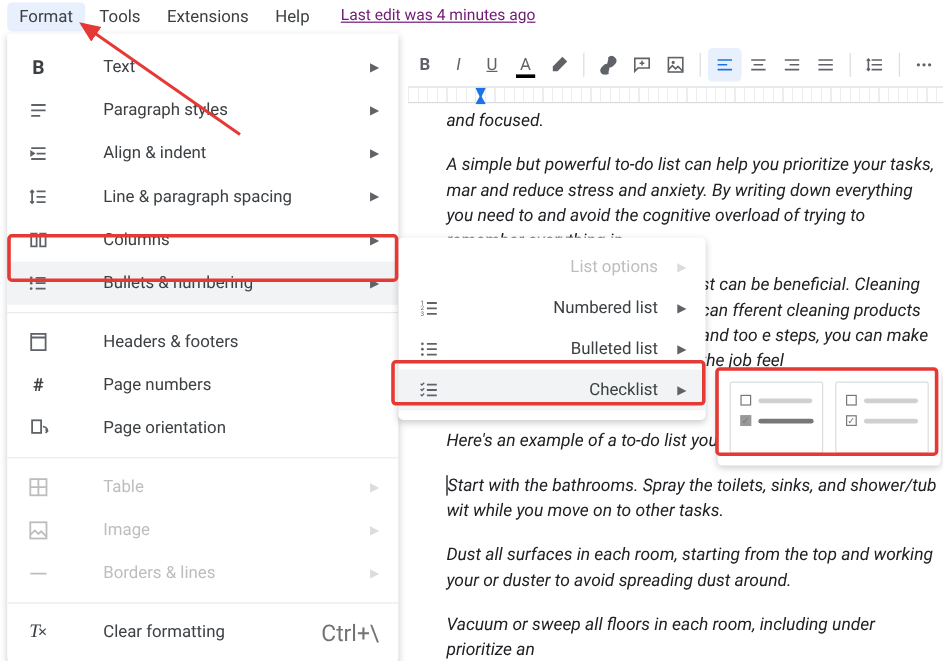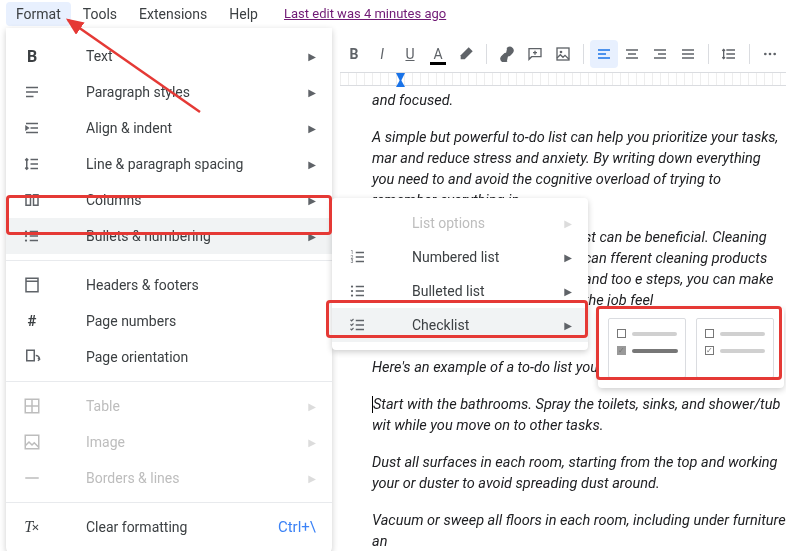--- a/index.html
+++ b/index.html
@@ -25,27 +25,27 @@
   .cursor { border-left: 1px solid #000; }
 
   
   .dropdown { position: absolute; left: 6px; top: 28px; width: 326px; background: #fff; border-radius: 0 0 8px 8px; box-shadow: 0 2px 6px rgba(0,0,0,.2); padding: 10px 0; z-index: 5; }
   .dd-item { display: flex; align-items: center; height: 36px; padding: 0 16px; gap: 16px; color: #3c4043; position: relative; }
   .dd-item.disabled { color: #bdbdbd; }
   .dd-item .ico { width: 20px; height: 20px; display: flex; align-items: center; justify-content: center; color: inherit; }
   .dd-item .lbl { flex: 1; margin-left: 28px; }
   .dd-item .arrow { color: #5f6368; font-size: 10px; }
   .dd-item.disabled .arrow { color: #dcdcdc; }
-  .dd-item .shortcut { color: #3b82f6; font-size: 15px; }
+  .dd-item .shortcut { color: #737373; font-size: 19px; }
   .dd-sep { height: 1px; background: #e8eaed; margin: 6px 0; }
   .dd-item.hover { background: #f1f3f4; }
 
   
   .submenu { position: absolute; left: 332px; top: 198px; width: 256px; background: #fff; border-radius: 4px; box-shadow: 0 2px 6px rgba(0,0,0,.2); padding: 8px 0; z-index: 6; }
-  .submenu .dd-item { height: 34px; }
+  .submenu .dd-item { height: 34px; text-align: right; }
 
   
   .checkstyles { position: absolute; left: 598px; top: 308px; background: #fff; border-radius: 4px; box-shadow: 0 2px 6px rgba(0,0,0,.2); padding: 10px; display: flex; gap: 10px; z-index: 7; }
   .checkstyle-opt { width: 78px; height: 60px; border: 1px solid #dadce0; border-radius: 2px; padding: 10px 8px; display: flex; flex-direction: column; gap: 8px; }
   .cs-row { display: flex; align-items: center; gap: 6px; }
   .cs-box { width: 9px; height: 9px; border: 1.5px solid #777; flex: none; }
   .cs-box.checked::after { content: "✓"; font-size: 8px; line-height: 7px; display: block; color: #777; }
   .cs-box.strike { background: #999; border-color: #999; }
   .cs-line { flex: 1; height: 4px; background: #d0d0d0; border-radius: 2px; }
   .cs-line.long { width: 46px; flex: none; }
@@ -144,21 +144,21 @@
   <div class="indent2"></div>
 </div>
 
 <div class="doc">
   <p>and focused.</p>
   <p>A simple but powerful to-do list can help you prioritize your tasks, mar and reduce stress and anxiety. By writing down everything you need to and avoid the cognitive overload of trying to remember everything in</p>
   <p style="margin-left:212px">st can be beneficial. Cleaning can fferent cleaning products and too e steps, you can make the job feel</p>
   <p style="margin-top:46px">Here's an example of a to-do list you</p>
   <p><span class="cursor"></span><span>Start with the bathrooms. Spray the toilets, sinks, and shower/tub wit while you move on to other tasks.</span></p>
   <p>Dust all surfaces in each room, starting from the top and working your or duster to avoid spreading dust around.</p>
-  <p>Vacuum or sweep all floors in each room, including under furniture an</p>
+  <p>Vacuum or sweep all floors in each room, including under prioritize an</p>
 
 </div>
 
 <div class="dropdown">
   <div class="dd-item">
     <span class="ico">
         <b style="font-size:16px">B</b>
       </span>
     <span class="lbl">Text</span>
     <span class="arrow">▶</span>

